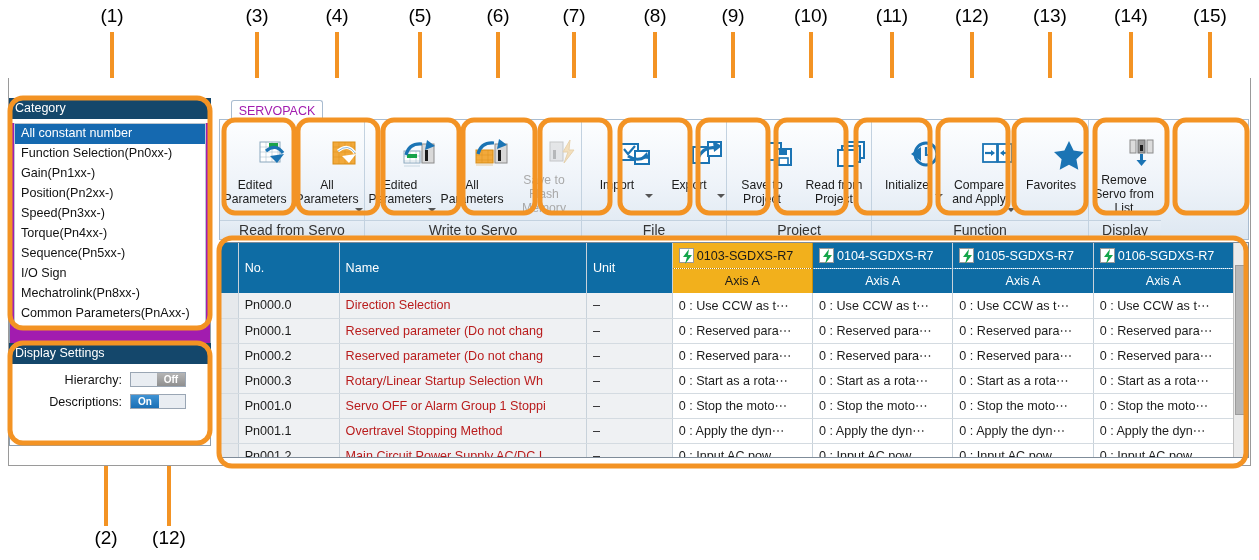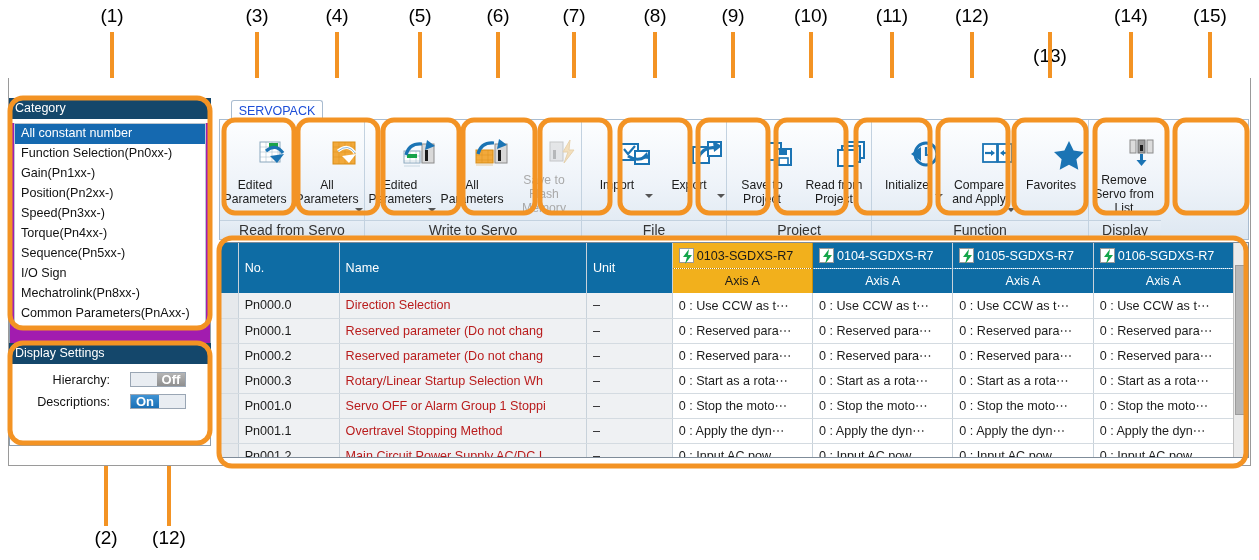--- a/index.html
+++ b/index.html
@@ -108,34 +108,34 @@
     align-items: center;
     justify-content: flex-start;
     margin: 0 0 7px 0;
     padding-left: 8px;
   }
   .ds-label {
     font-size: 12.6px;
     color: #111;
     width: 112px;
     text-align: right;
-    padding-right: 20px;
+    padding-right: 8px;
   }
   .toggle {
     width: 56px; height: 15px;
     background: #e9edf2;
     border: 1px solid #9aa6b4;
     position: relative;
     display: inline-block;
   }
   .knob {
     position: absolute;
     top: 0; height: 13px;
     width: 28px;
-    font-size: 13px;
+    font-size: 10px;
     line-height: 13px;
     text-align: center;
     font-weight: bold;
   }
   .knob.off {
     right: 0;
     background: linear-gradient(#b5b5b5,#8f8f8f);
     color: #ffffff;
   }
   .knob.on {
@@ -157,21 +157,21 @@
     background: #ffffff;
   }
   .tab {
     position: absolute;
     left: 12px; top: 2px;
     width: 92px; height: 21px;
     background: #ffffff;
     border: 1px solid #a9bcd0;
     border-bottom: none;
     font-size: 12.5px;
-    color: #1d4ed8;
+    color: #a21caf;
     text-align: center;
     line-height: 20px;
     border-radius: 3px 3px 0 0;
   }
   .ribbon {
     background: linear-gradient(#fdfeff 0%, #eef3f9 55%, #dde7f1 100%);
     border: 1px solid #a9bcd0;
     border-top: none;
     height: 120px;
     position: relative;
@@ -347,21 +347,21 @@
       <div class="callout-num" style="left: 257px; top: 5px;">(3)</div>
       <div class="callout-num" style="left: 337px; top: 5px;">(4)</div>
       <div class="callout-num" style="left: 420px; top: 5px;">(5)</div>
       <div class="callout-num" style="left: 498px; top: 5px;">(6)</div>
       <div class="callout-num" style="left: 574px; top: 5px;">(7)</div>
       <div class="callout-num" style="left: 655px; top: 5px;">(8)</div>
       <div class="callout-num" style="left: 733px; top: 5px;">(9)</div>
       <div class="callout-num" style="left: 811px; top: 5px;">(10)</div>
       <div class="callout-num" style="left: 892px; top: 5px;">(11)</div>
       <div class="callout-num" style="left: 972px; top: 5px;">(12)</div>
-      <div class="callout-num" style="left: 1050px; top: 5px; margin-top: 40px;">(13)</div>
+      <div class="callout-num" style="left: 1050px; top: 5px;">(13)</div>
       <div class="callout-num" style="left: 1131px; top: 5px;">(14)</div>
       <div class="callout-num" style="left: 1210px; top: 5px;">(15)</div>
       <div class="callout-num" style="left: 106px; top: 527px;">(2)</div>
       <div class="callout-num" style="left: 169px; top: 527px;">(12)</div>
     </div>
 
   <div class="leader" style="left:110px; top:32px; height:48px;"></div>
   <div class="leader" style="left:255px; top:32px; height:70px;"></div>
   <div class="leader" style="left:335px; top:32px; height:94px;"></div>
   <div class="leader" style="left:418px; top:32px; height:94px;"></div>

